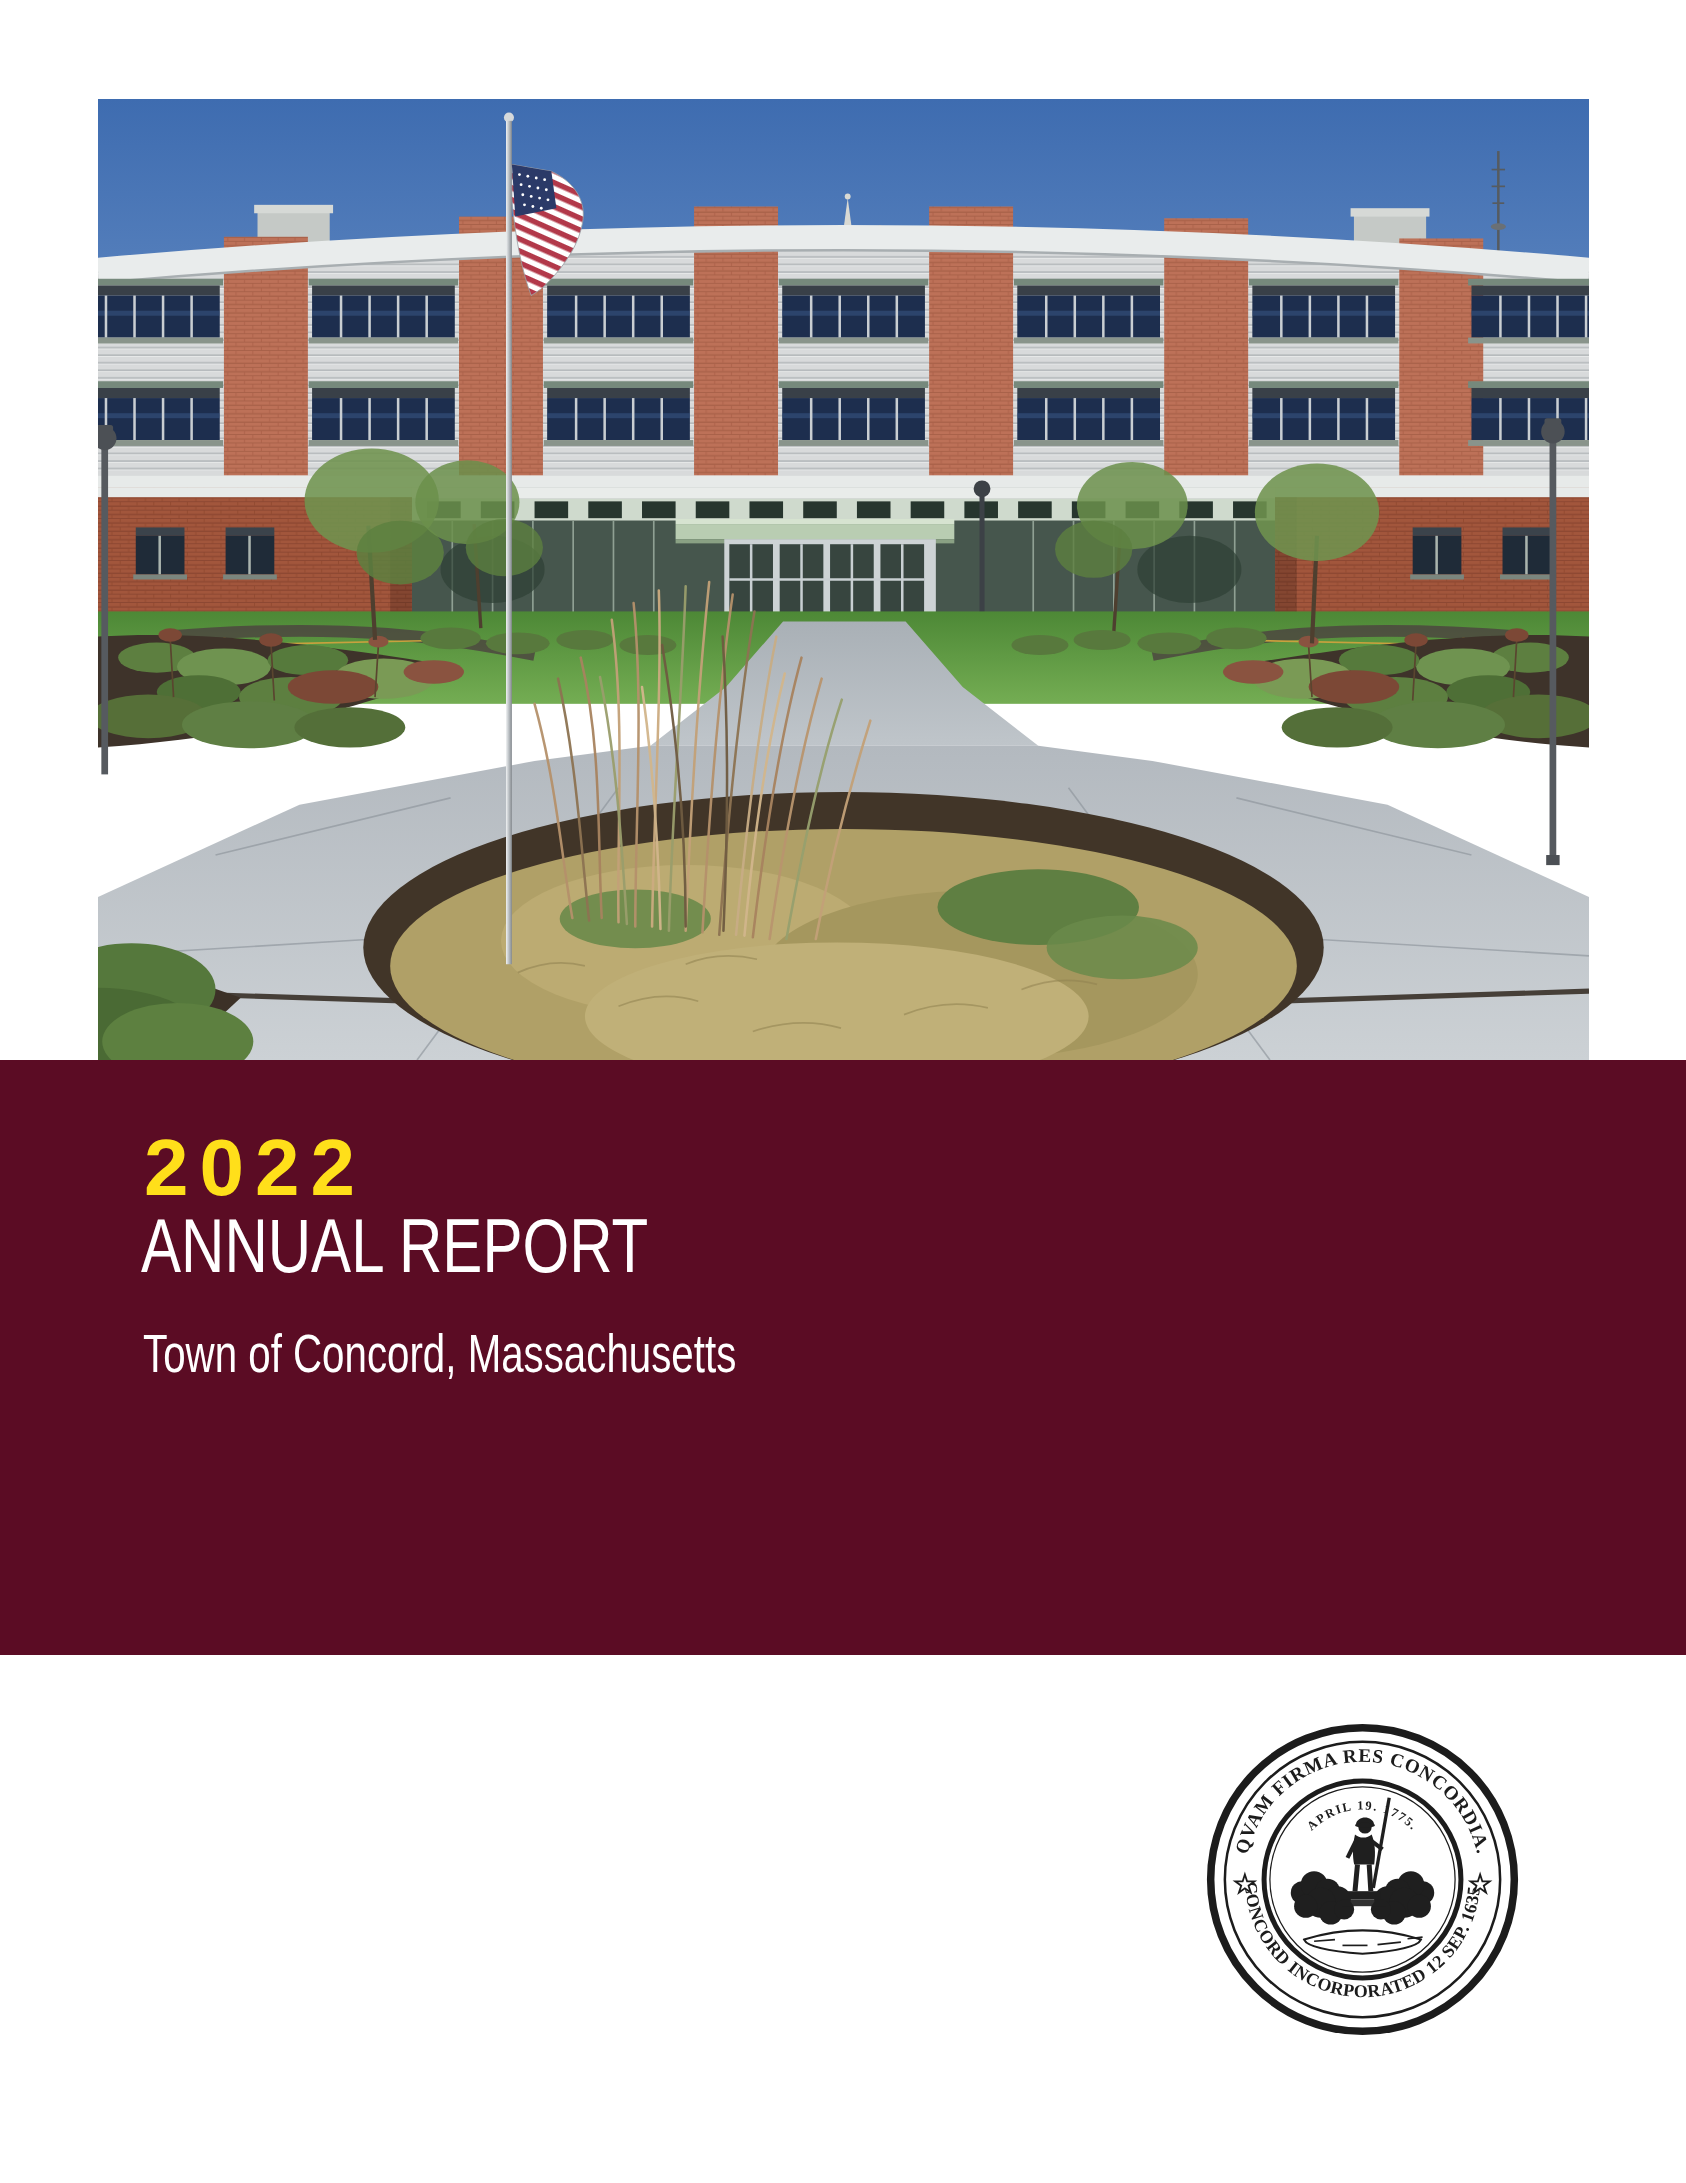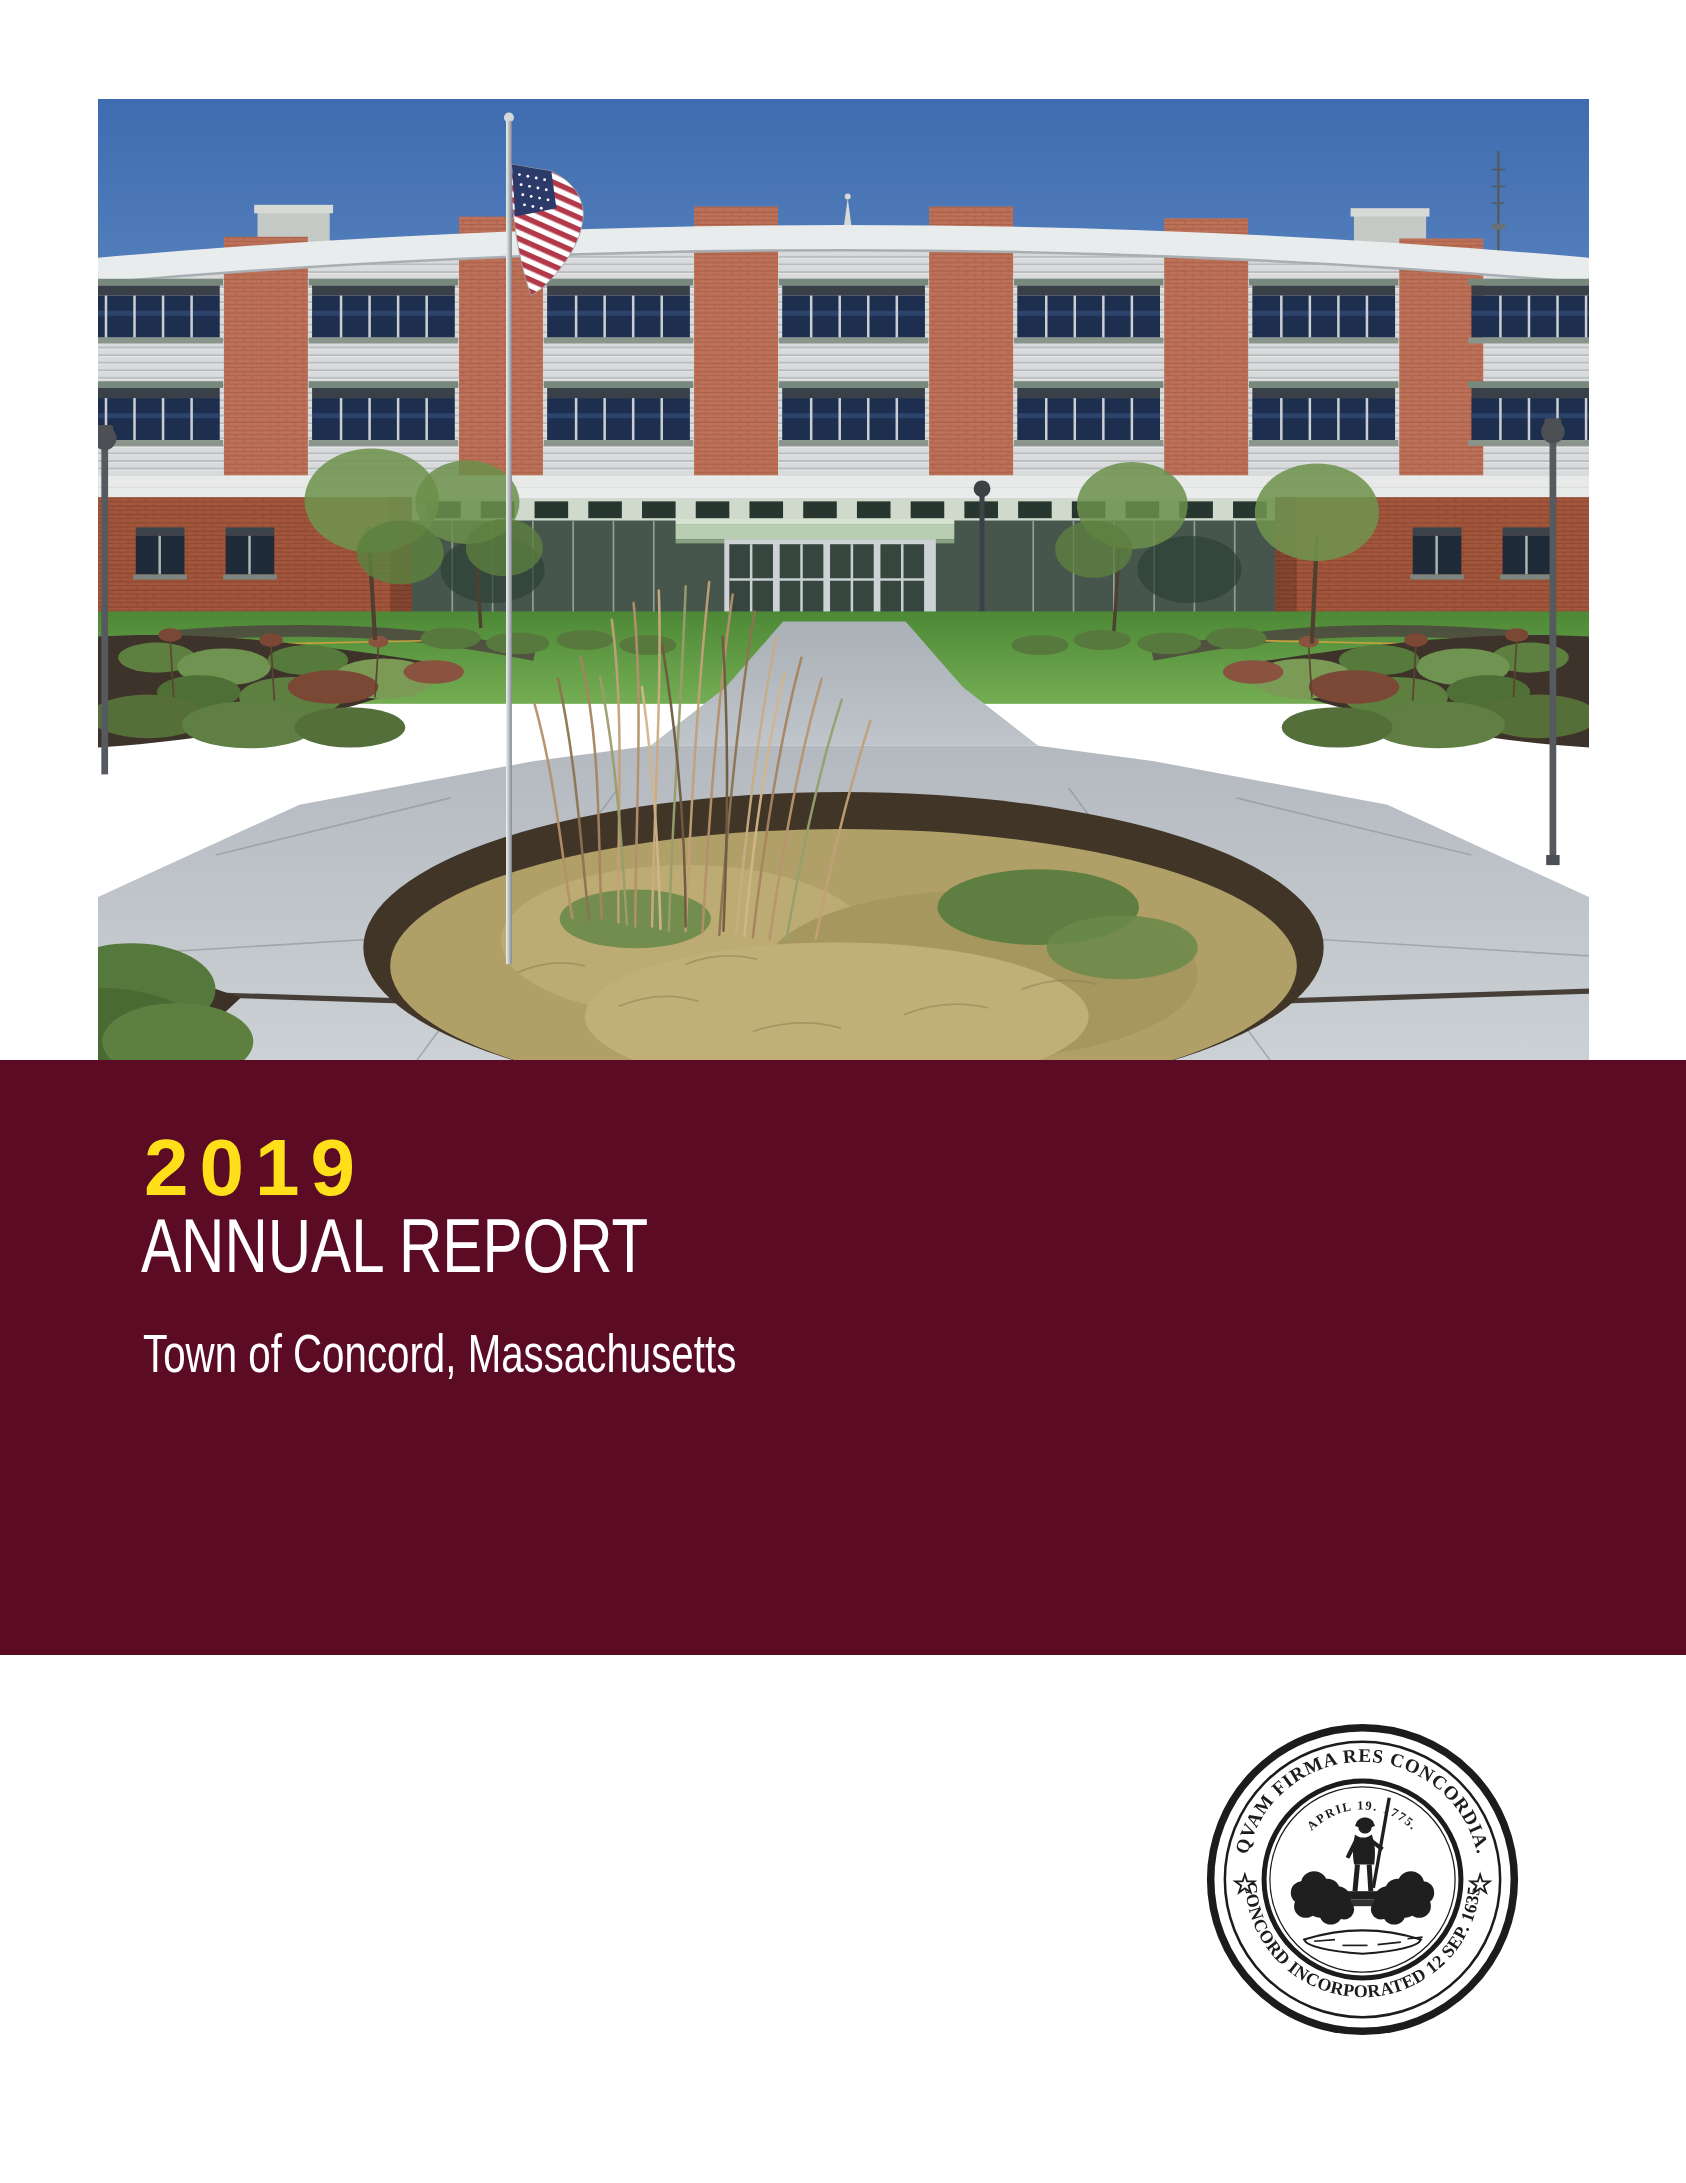--- a/index.html
+++ b/index.html
@@ -413,21 +413,21 @@
       <g>
         <rect x="1729" y="404" width="8" height="505" fill="#565a5f"></rect>
         <circle cx="1733" cy="396" r="14" fill="#4c5055"></circle>
         <rect x="1723" y="380" width="20" height="8" rx="3" fill="#4c5055"></rect>
         <rect x="1725" y="900" width="16" height="12" fill="#4c5055"></rect>
       </g>
     </svg>
   </div>
 
   <div class="band">
-    <div class="year">2019</div>
+    <div class="year">2022</div>
     <div class="title">ANNUAL REPORT</div>
     <div class="subtitle">Town of Concord, Massachusetts</div>
   </div>
 
   <div class="seal">
     <svg viewBox="0 0 380 380">
       <defs>
         <path id="sealTopArc" d="M 49,190 A 141 141 0 0 1 331,190" fill="none"></path>
         <path id="sealBotArc" d="M 49,190 A 141 141 0 0 0 331,190" fill="none"></path>
         <path id="sealInnerArc" d="M 106,190 A 84 84 0 0 1 274,190" fill="none"></path>

